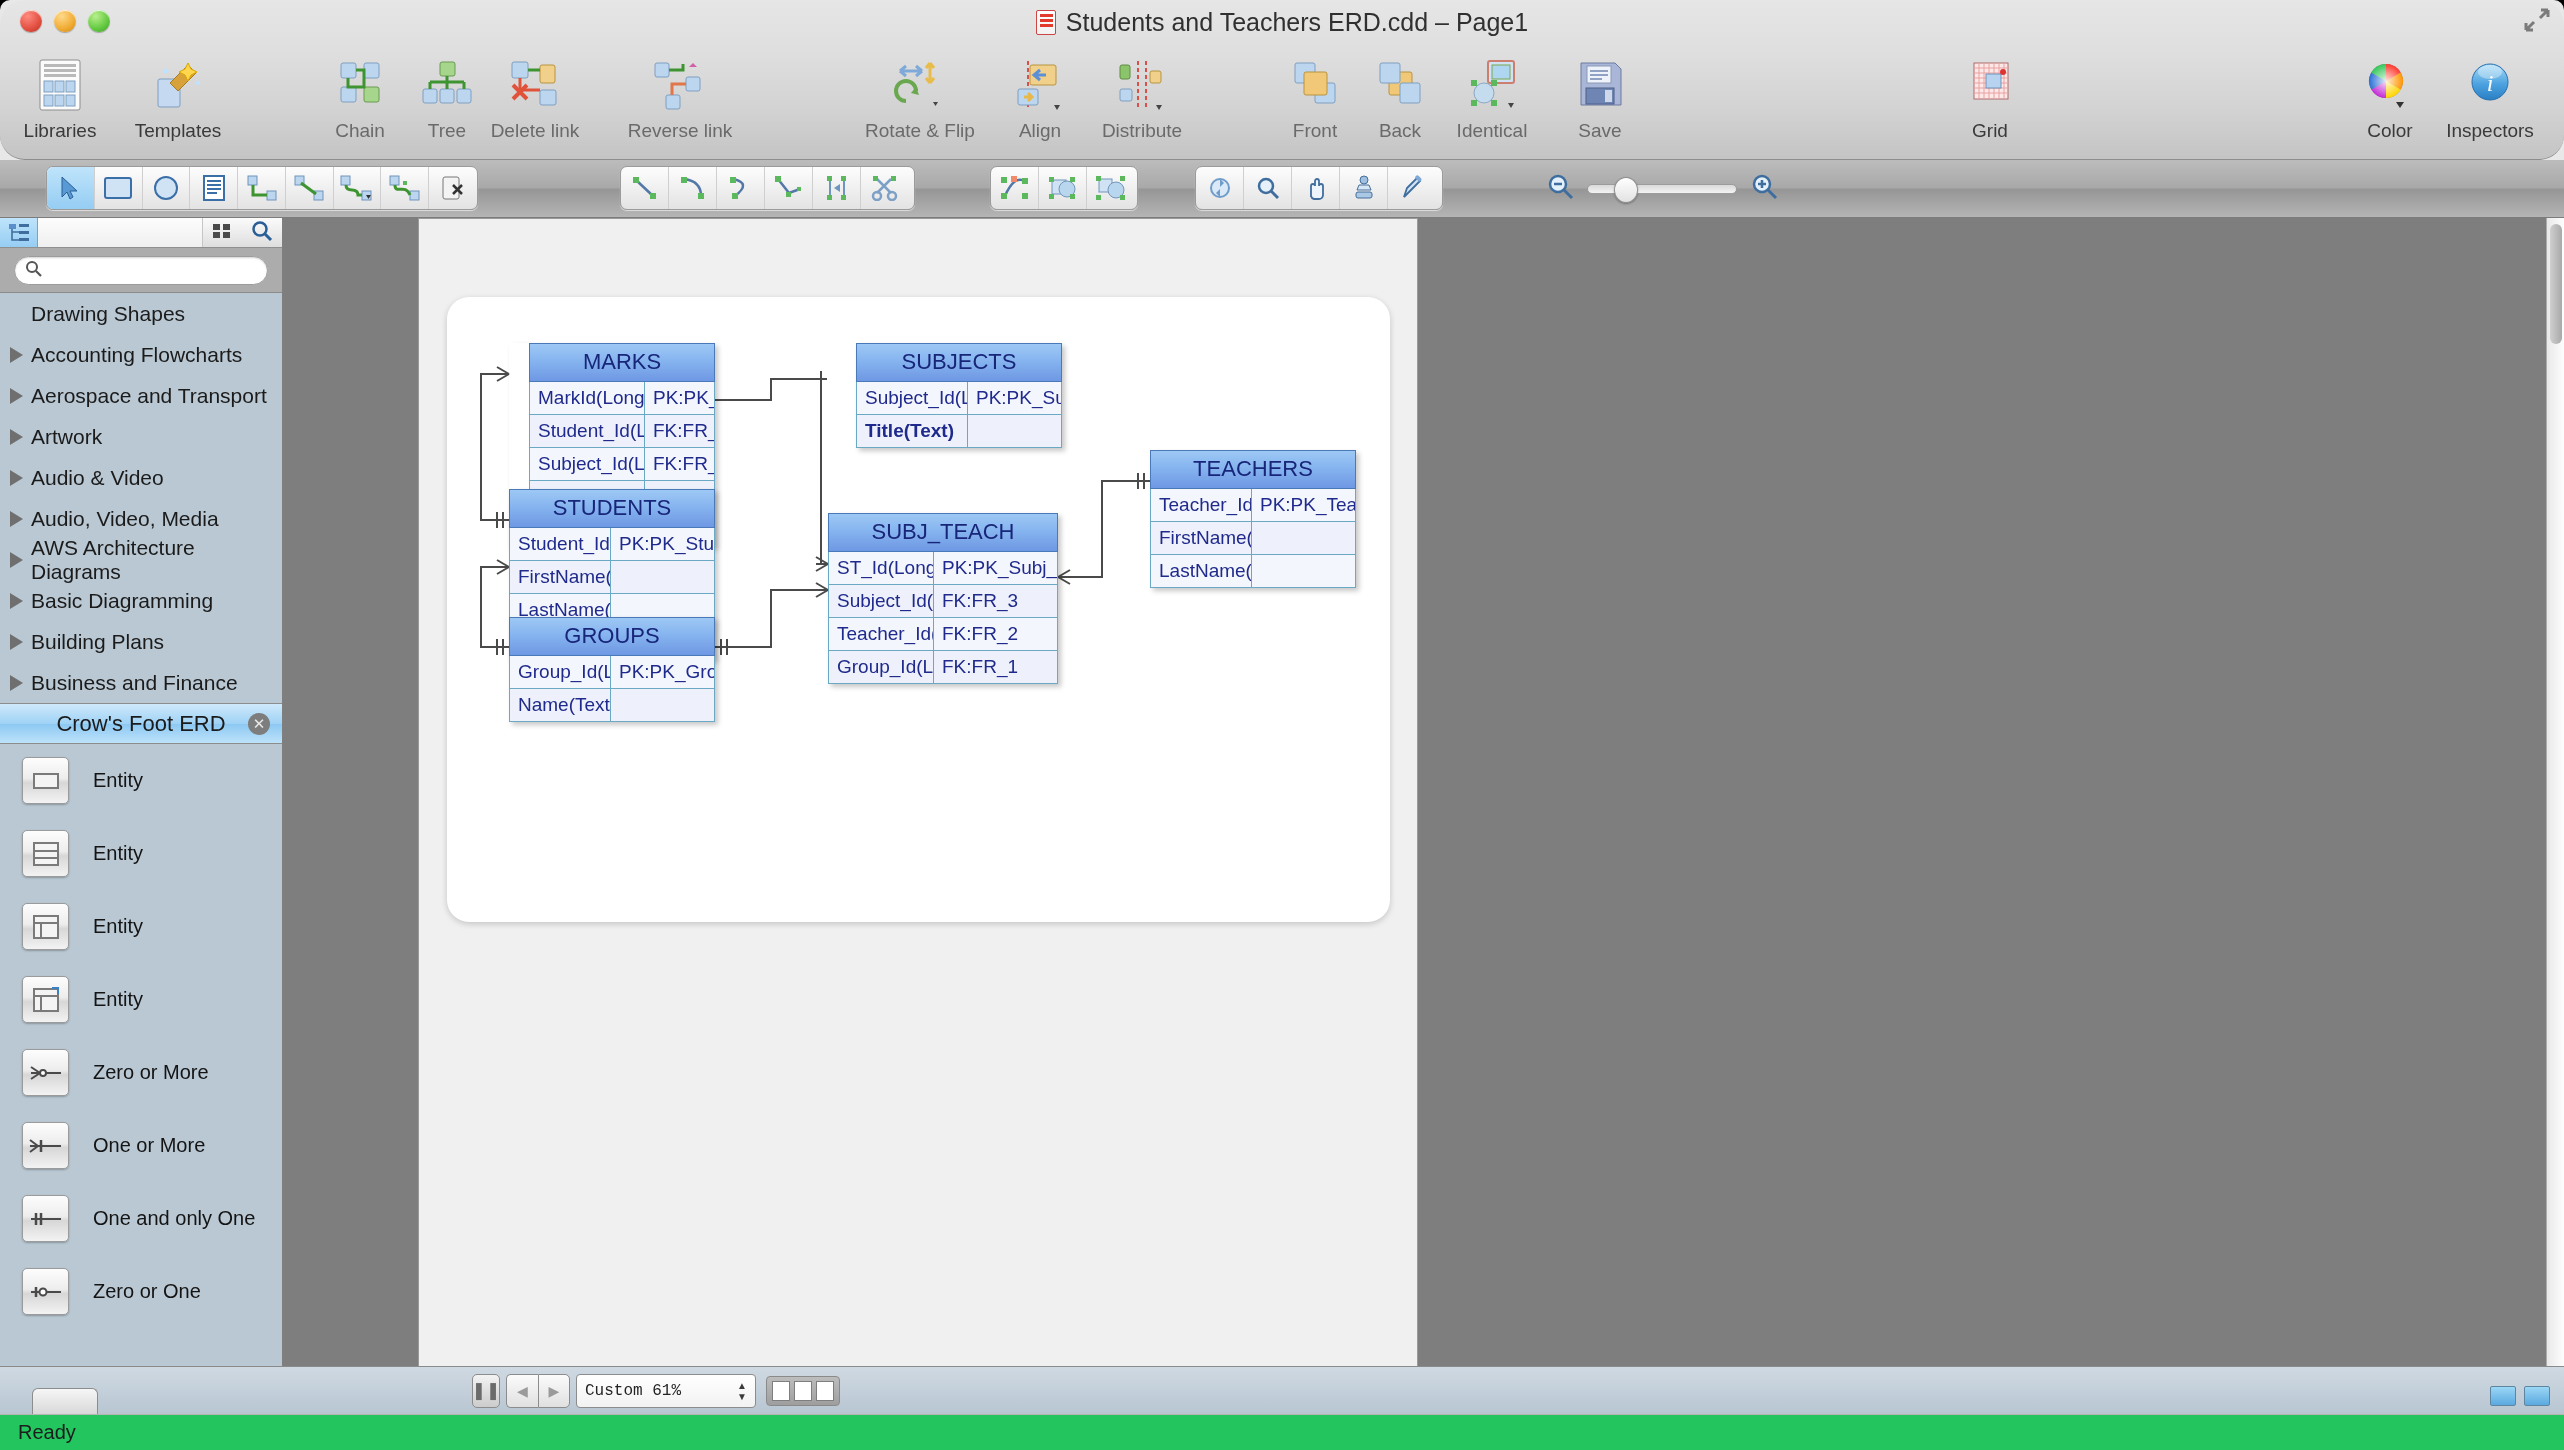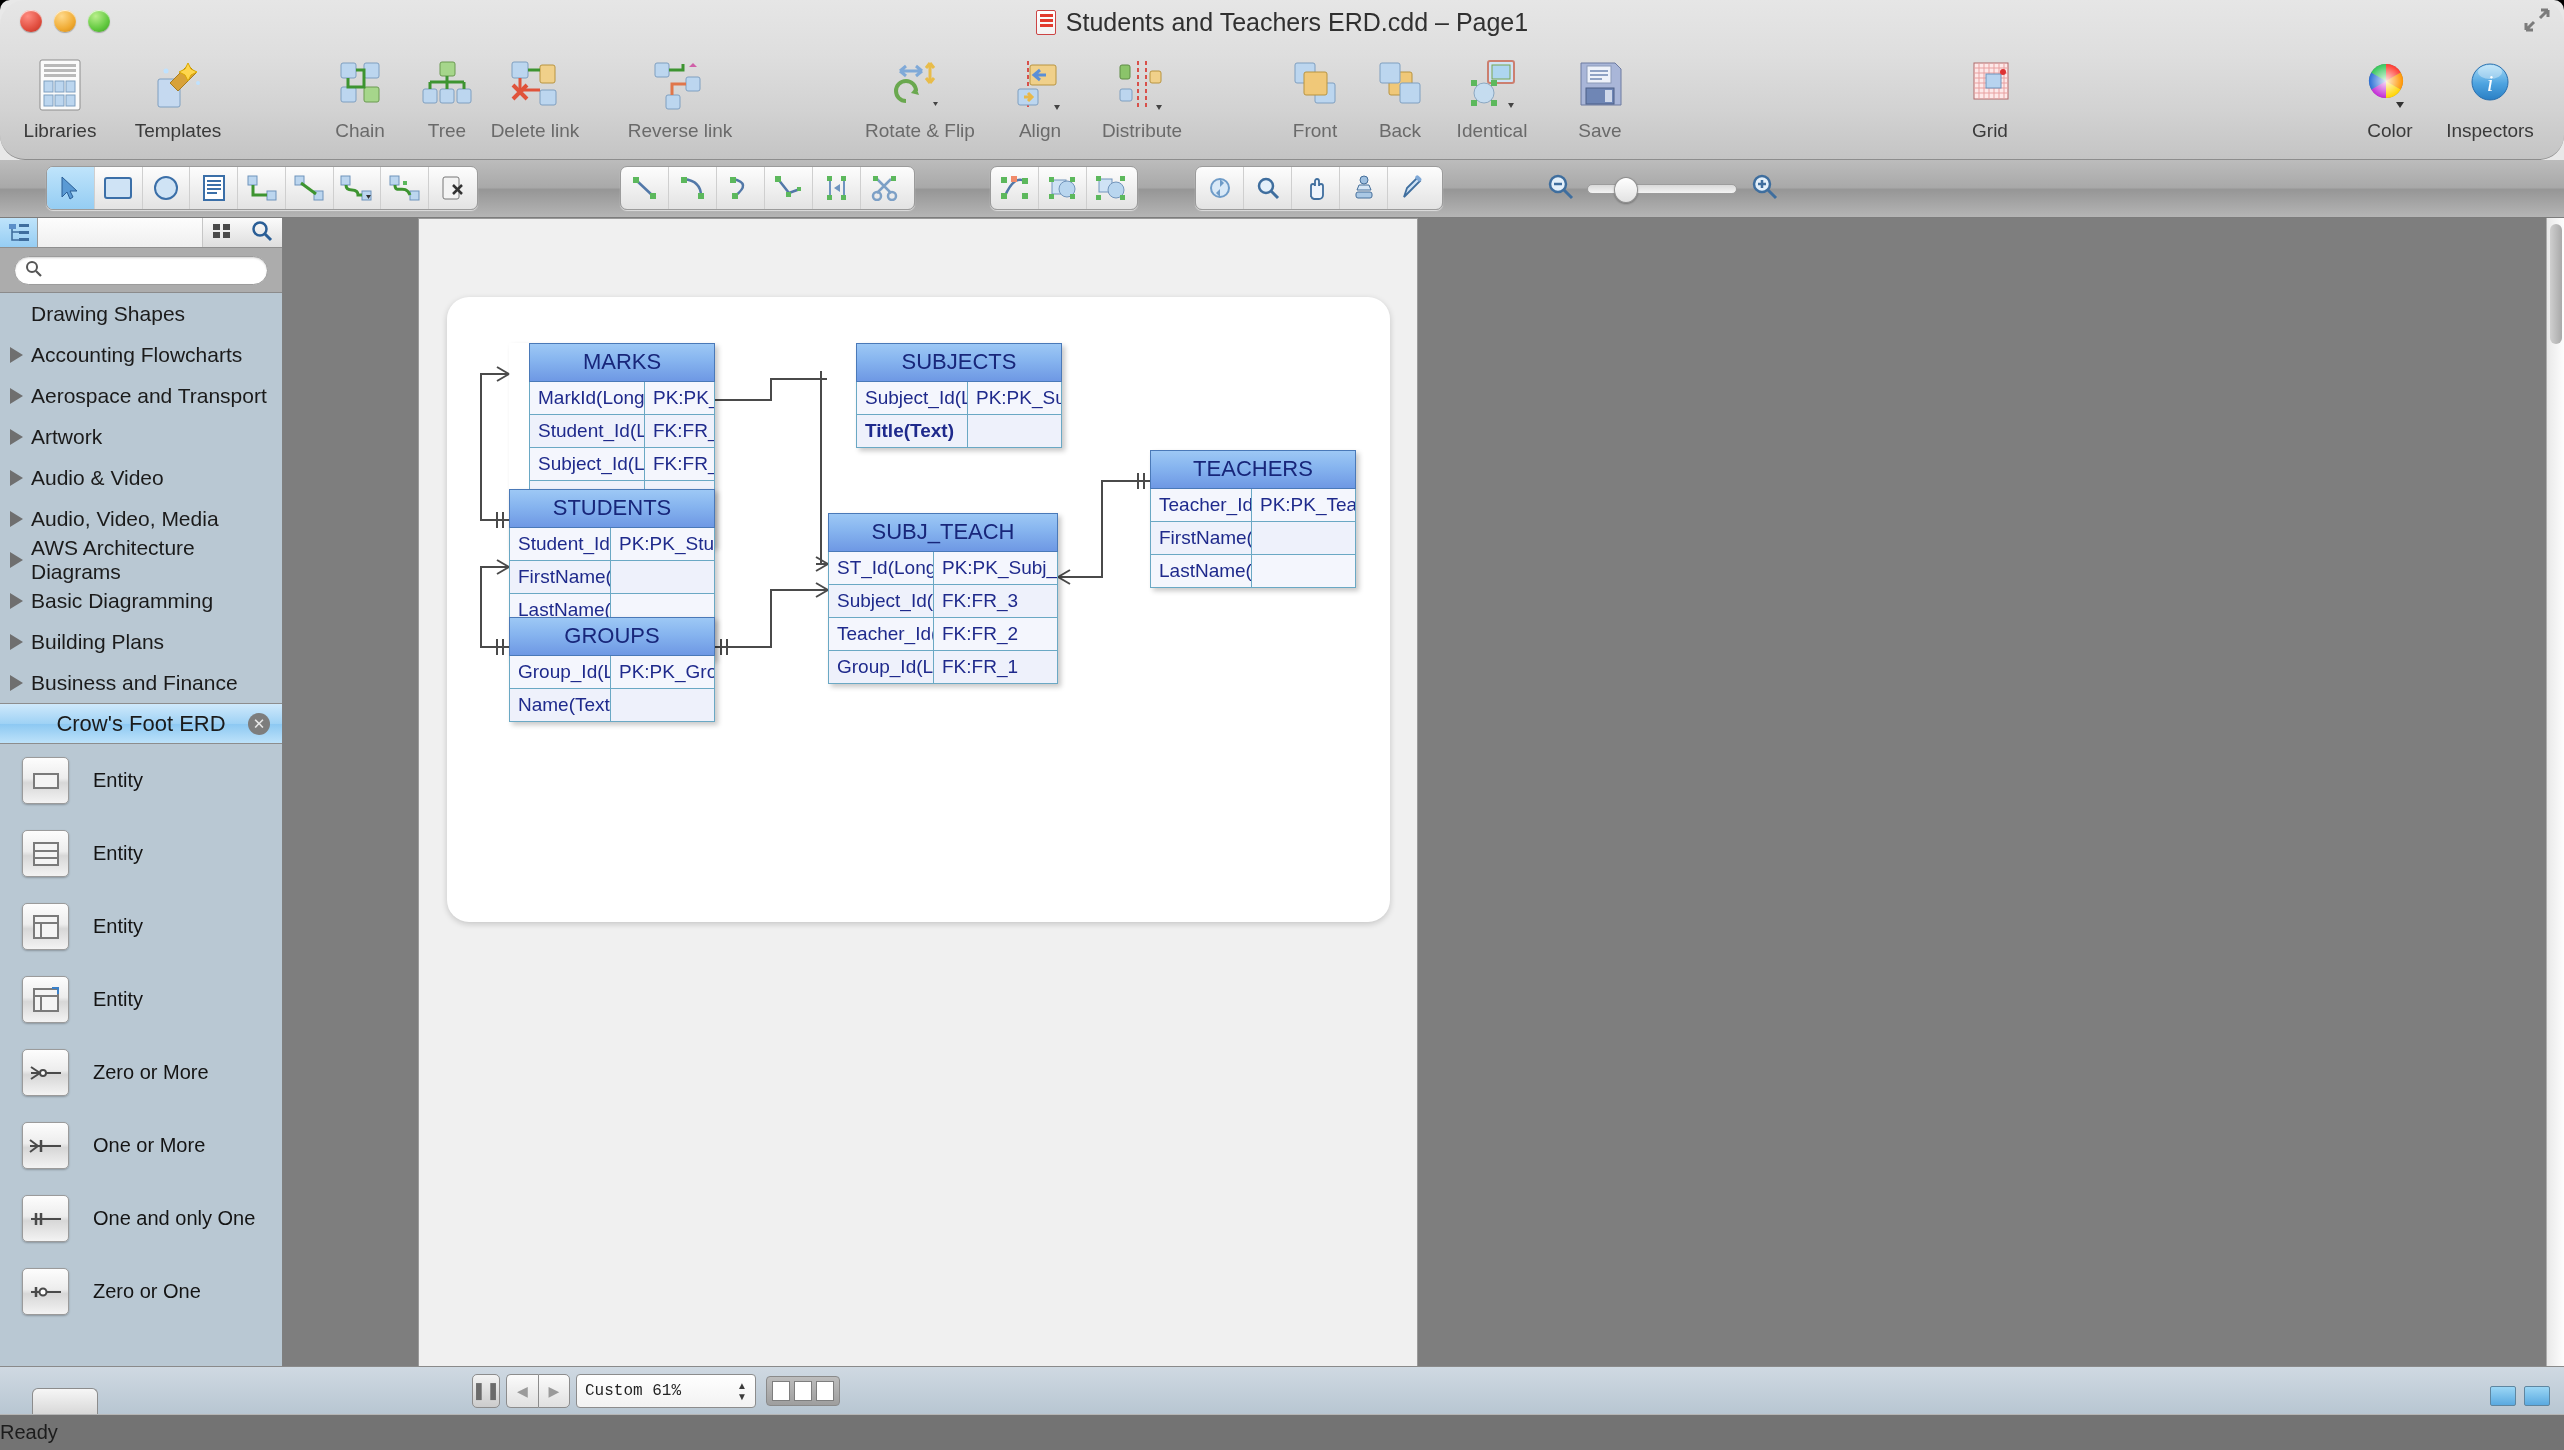--- a/index.html
+++ b/index.html
@@ -208,22 +208,22 @@
   .bb-zoom { margin-left:6px; height:34px; width:180px;
     background:linear-gradient(180deg,#ffffff,#f2f2f2); border:1px solid #8c8c8c; border-radius:4px;
     display:flex; align-items:center; padding:0 8px; justify-content:space-between; }
   .bb-zoom .val { font-size:16px; color:#232323;font-family:Liberation Mono, monospace; }
   .bb-zoom .steppers { display:flex; flex-direction:column; gap:2px; color:#3b3b3b; font-size:10px; line-height:9px;}
   .bb-views { margin-left:10px; height:30px; display:flex; align-items:center; gap:4px;
     background:linear-gradient(180deg,#bdbdbd,#9e9e9e); border:1px solid #8a8a8a; border-radius:4px; padding:0 5px;}
   .bb-views i { display:block; width:18px;height:20px;background:#fff;border:1px solid #7e7e7e; }
 
   .statusbar {
-    height:36px; flex:0 0 36px; background:#737373; border-top:1px solid #b5b5b5;
-    display:flex; align-items:center; padding-left:0;
+    height:36px; flex:0 0 36px; background:#22c55e; border-top:1px solid #b5b5b5;
+    display:flex; align-items:center; padding-left:18px;
     font-size:20px; color:#1c1c1c;
   }
   .sb-right-icons { position:absolute; right:14px; bottom:44px; display:flex; gap:8px; }
   .sb-right-icons i { width:26px;height:20px; display:block;
     background:linear-gradient(180deg,#9bd6f5,#5aa9e0); border:1px solid #5f86a0; border-radius:2px;}
 </style>
 </head>
 <body>
 
 <div class="window">

